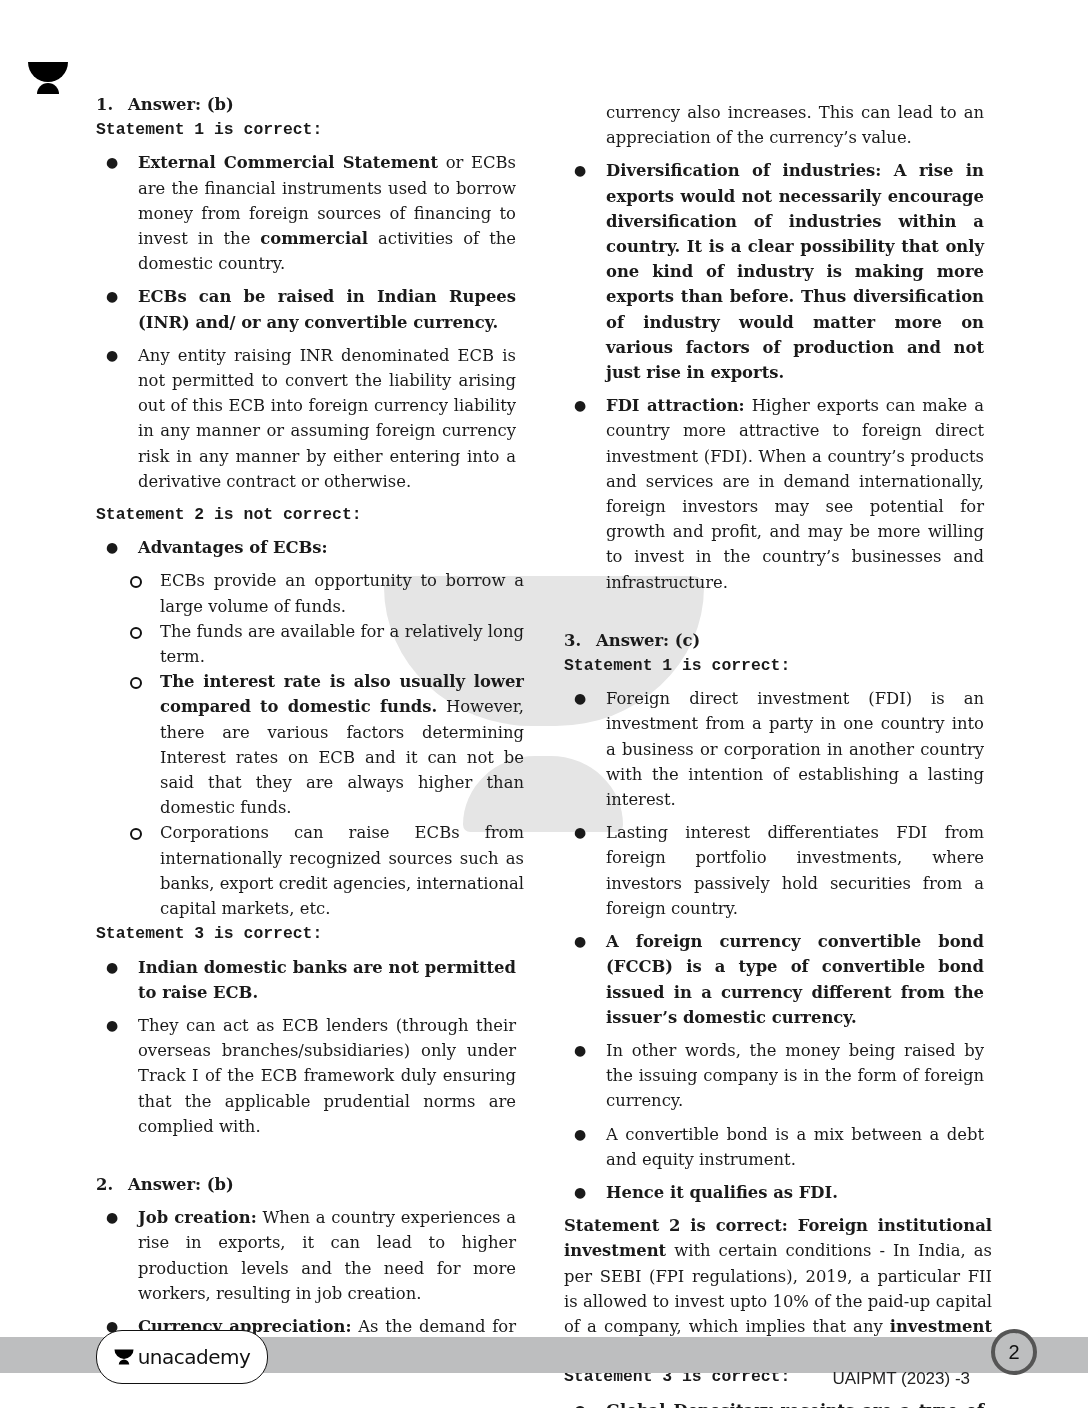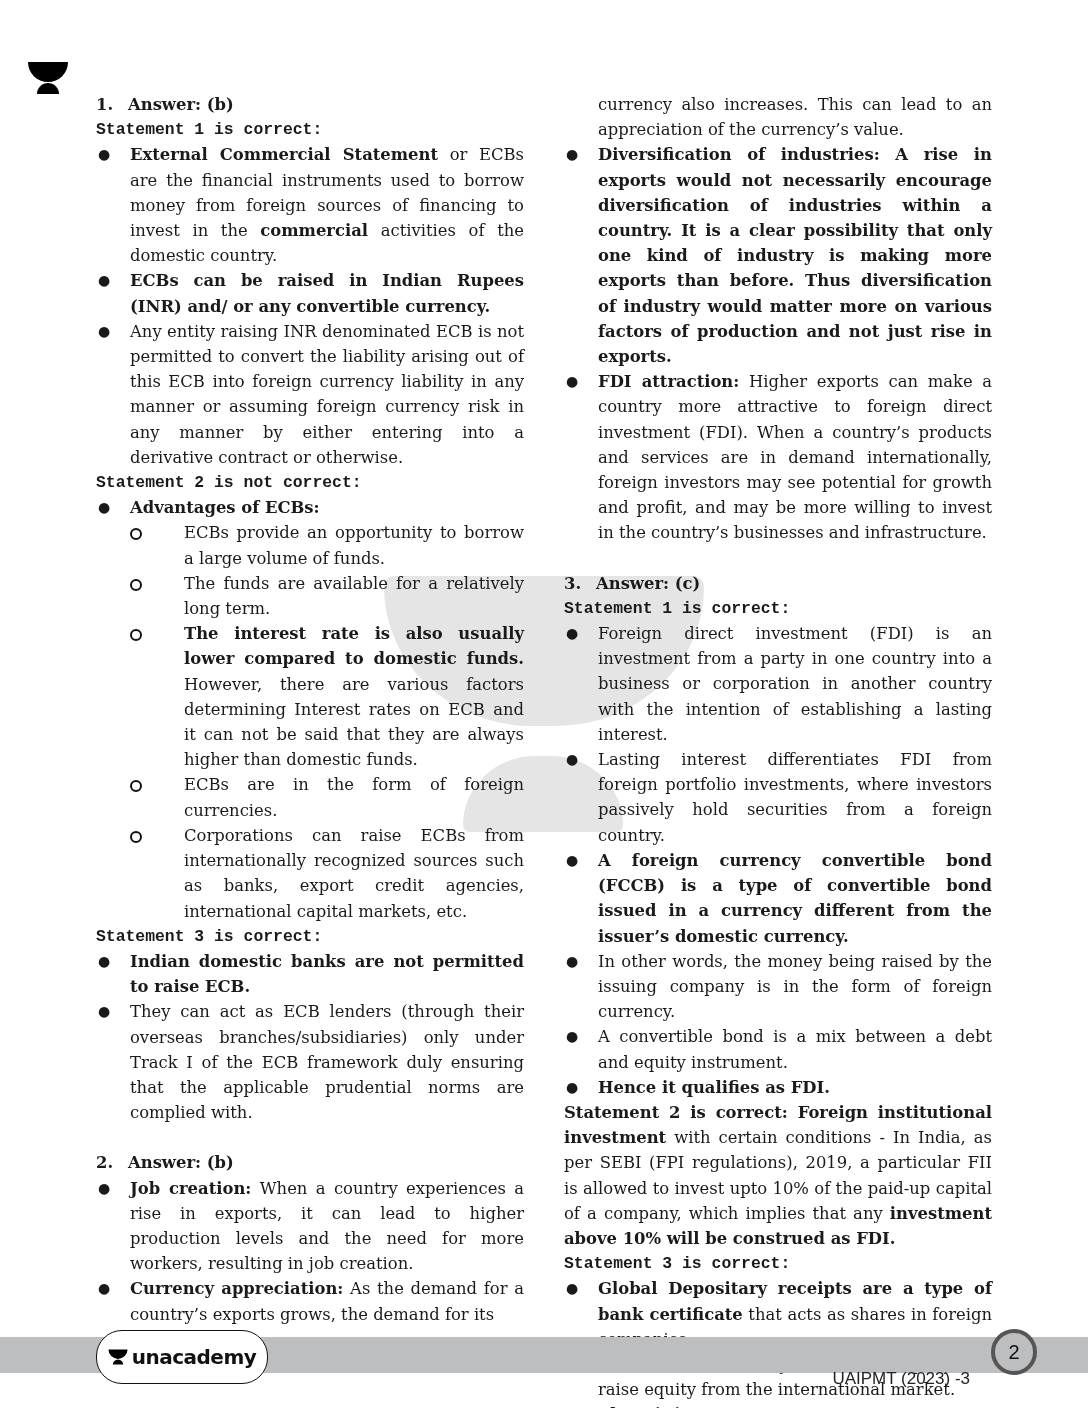--- a/index.html
+++ b/index.html
@@ -13,32 +13,32 @@
   .corner-logo { position: absolute; left: 27px; top: 61px; width: 42px; height: 34px; z-index: 2; }
   .col { position: absolute; top: 92px; width: 428px; z-index: 1;
          font-size: 16.4px; line-height: 25.2px; }
   .col-left { left: 96px; }
   .col-right { left: 564px; }
   .para { margin: 0; text-align: justify; }
   .b { font-weight: bold; }
   .qhead { margin: 0; font-weight: bold; display: flex; }
   .qhead .num { width: 32px; flex: none; }
   .stmt { margin: 0; font-weight: bold; font-family: Liberation Mono, monospace; }
-  .bullet { display: flex; margin: 0; }
+  .bullet { display: flex; margin: 8px; }
   .bullet .mark { width: 32px; flex: none; font-size: 14px; line-height: 25.2px; padding-left: 2px; }
   .bullet .txt { flex: 1; text-align: justify; }
-  .sub { display: flex; margin: 0 0 0 32px; gap: 24px; }
+  .sub { display: flex; margin: 0 0 0 32px; }
   .sub .mark { width: 32px; flex: none; display: flex; align-items: flex-start; padding-top: 8px; box-sizing: border-box; }
   .ring { width: 8px; height: 8px; border: 2.4px solid #111; border-radius: 50%; margin-left: 2px; }
   .sub .txt { flex: 1; text-align: justify; }
   .gap { height: 25px; }
   .footer-bar { position: absolute; left: 0; top: 1337px; width: 1088px; height: 36px; background: #bdbebf; z-index: 1; }
   .footer-logo { position: absolute; left: 96px; top: 1330px; width: 170px; height: 52px;
                  background: #fff; border: 1.5px solid #111; border-radius: 26px; z-index: 2;
-                 display: flex; align-items: center; justify-content: center; gap: 4px; font-weight: bold; }
+                 display: flex; align-items: center; justify-content: center; gap: 4px; }
   .footer-logo .brand { font-family: "DejaVu Sans", "Liberation Sans", sans-serif; font-size: 20px; color: #111; letter-spacing: -0.5px; }
   .footer-code { position: absolute; right: 118px; top: 1344px; z-index: 2;
                  font-family: "Liberation Sans", "DejaVu Sans", sans-serif; font-size: 17px; color: #222; margin-top: 25px; }
   .page-circle { position: absolute; left: 991px; top: 1329px; width: 46px; height: 46px; border-radius: 50%;
                  border: 4px solid #555; background: #bdbebf; z-index: 2; box-sizing: border-box;
                  display: flex; align-items: center; justify-content: center;
                  font-family: "Liberation Sans", "DejaVu Sans", sans-serif; font-size: 20px; color: #111; }
 </style>
 </head>
 <body>
@@ -84,26 +84,20 @@
     <span class="mark">
         <span class="ring"></span>
       </span>
     <span class="txt">The funds are available for a relatively long term.</span>
   </div>
   <div class="sub">
     <span class="mark">
         <span class="ring"></span>
       </span>
     <span class="txt"><span class="b">The interest rate is also usually lower compared to domestic funds.</span><span> However, there are various factors determining Interest rates on ECB and it can not be said that they are always higher than domestic funds.</span></span>
-  </div>
-  <div class="sub">
-    <span class="mark">
-        <span class="ring"></span>
-      </span>
-    <span class="txt">ECBs are in the form of foreign currencies.</span>
   </div>
   <div class="sub">
     <span class="mark">
         <span class="ring"></span>
       </span>
     <span class="txt">Corporations can raise ECBs from internationally recognized sources such as banks, export credit agencies, international capital markets, etc.</span>
   </div>
   <p class="stmt">Statement 3 is correct:</p>
   <div class="bullet">
     <span class="mark">●</span>

